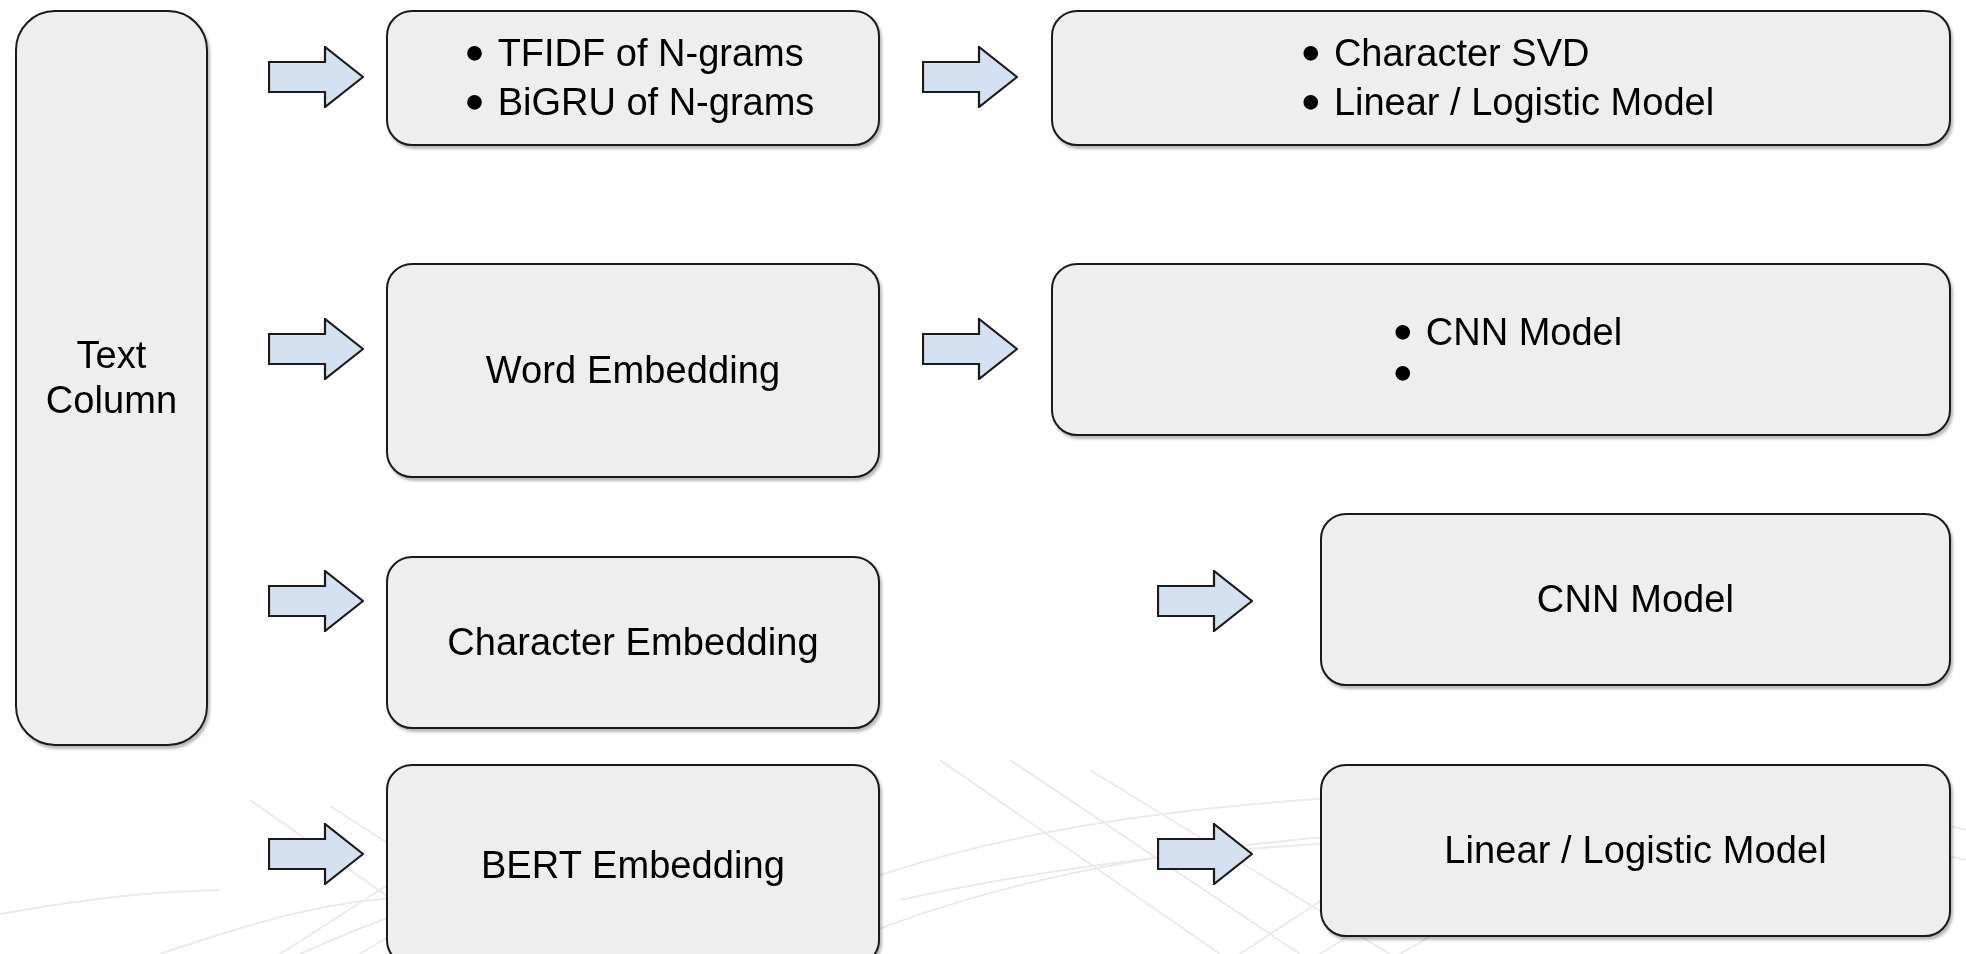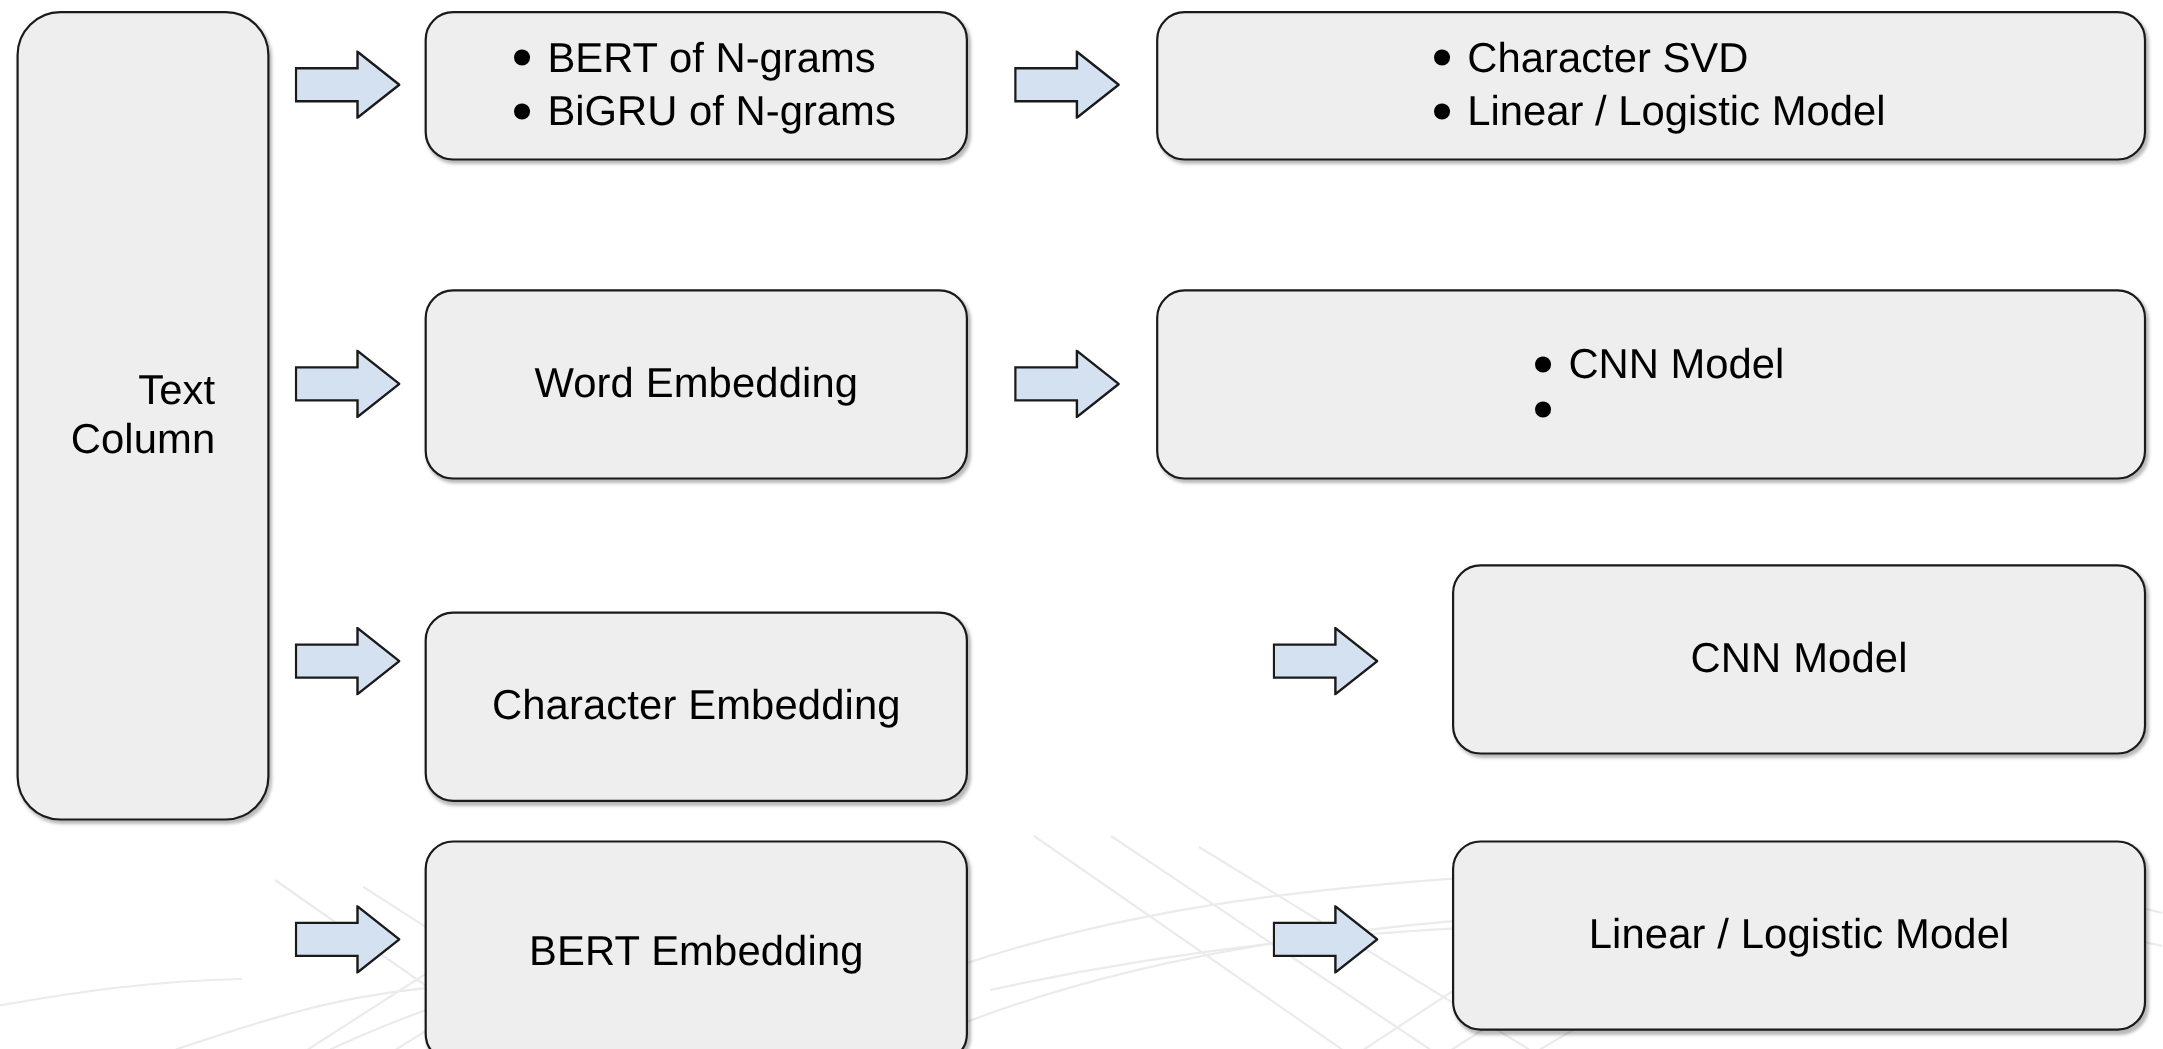--- a/index.html
+++ b/index.html
@@ -83,24 +83,23 @@
   
   .arrow {
     position: absolute;
   }
   .arrow svg { display: block; }
 
   
   #text-column-box {
     left: 15px;
     top: 10px;
-    width: 230px;
+    width: 193px;
     height: 736px;
     border-radius: 40px;
-    text-align: right;
   }
 </style>
 </head>
 <body>
 
 <div id="slide">
 
   <svg id="watermark" viewBox="0 0 1966 954" xmlns="http://www.w3.org/2000/svg" aria-hidden="true">
     <g stroke="#ebebeb" stroke-width="2" fill="none">
       <path d="M700 954 C 900 840, 1150 800, 1500 790 C 1700 784, 1850 800, 1966 830"></path>
@@ -134,21 +133,21 @@
   <div class="arrow" style="left:268px; top:46px;">
     <svg width="96" height="62" viewBox="0 0 96 62" xmlns="http://www.w3.org/2000/svg">
       <polygon points="1,16 57,16 57,1 95,31 57,61 57,46 1,46" fill="#d4e1f0" stroke="#1a1a1a" stroke-width="2.2" stroke-linejoin="miter"></polygon>
     </svg>
   </div>
 
   <div class="box centered" style="left:386px; top:10px; width:494px; height:136px;">
     <ul class="bullet-list">
       <li class="bullet-item">
         <span class="bullet-dot">●</span>
-        <span>BERT of N-grams</span>
+        <span>TFIDF of N-grams</span>
       </li>
       <li class="bullet-item">
         <span class="bullet-dot">●</span>
         <span>BiGRU of N-grams</span>
       </li>
     </ul>
   </div>
 
   <div class="arrow" style="left:922px; top:46px;">
     <svg width="96" height="62" viewBox="0 0 96 62" xmlns="http://www.w3.org/2000/svg">
@@ -168,21 +167,21 @@
       </li>
     </ul>
   </div>
 
   <div class="arrow" style="left:268px; top:318px;">
     <svg width="96" height="62" viewBox="0 0 96 62" xmlns="http://www.w3.org/2000/svg">
       <polygon points="1,16 57,16 57,1 95,31 57,61 57,46 1,46" fill="#d4e1f0" stroke="#1a1a1a" stroke-width="2.2" stroke-linejoin="miter"></polygon>
     </svg>
   </div>
 
-  <div class="box centered" style="left:386px; top:263px; width:494px; height:173px;">
+  <div class="box centered" style="left:386px; top:263px; width:494px; height:215px;">
     <div class="box-label">Word Embedding</div>
   </div>
 
   <div class="arrow" style="left:922px; top:318px;">
     <svg width="96" height="62" viewBox="0 0 96 62" xmlns="http://www.w3.org/2000/svg">
       <polygon points="1,16 57,16 57,1 95,31 57,61 57,46 1,46" fill="#d4e1f0" stroke="#1a1a1a" stroke-width="2.2" stroke-linejoin="miter"></polygon>
     </svg>
   </div>
 
   <div class="box centered" style="left:1051px; top:263px; width:900px; height:173px;">

